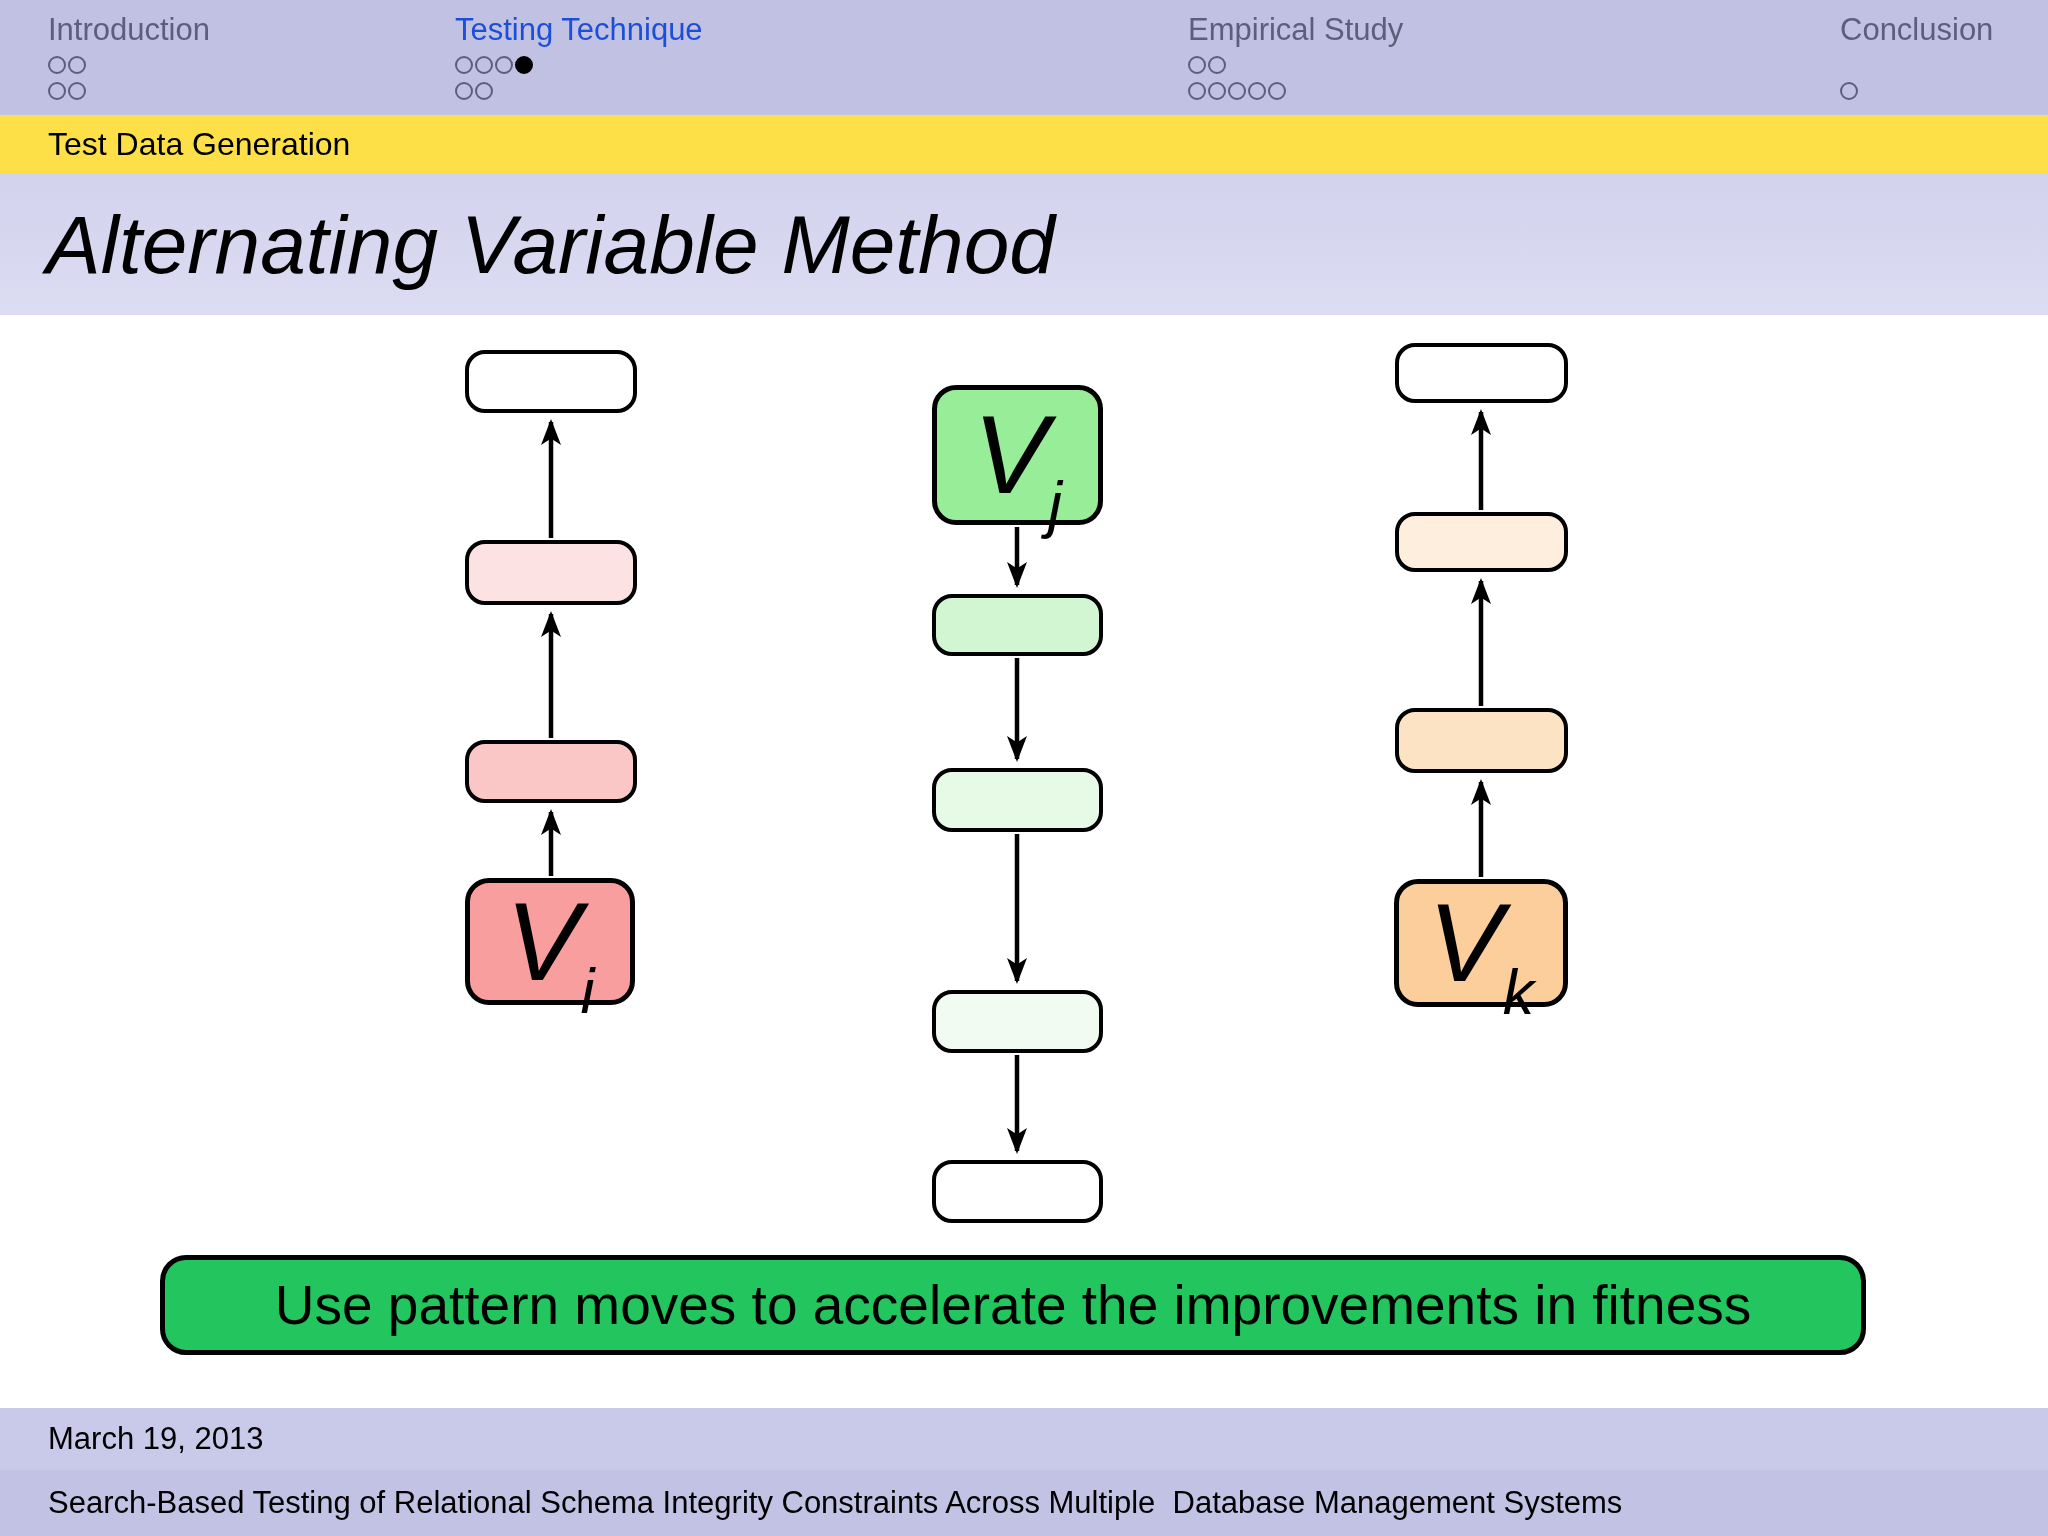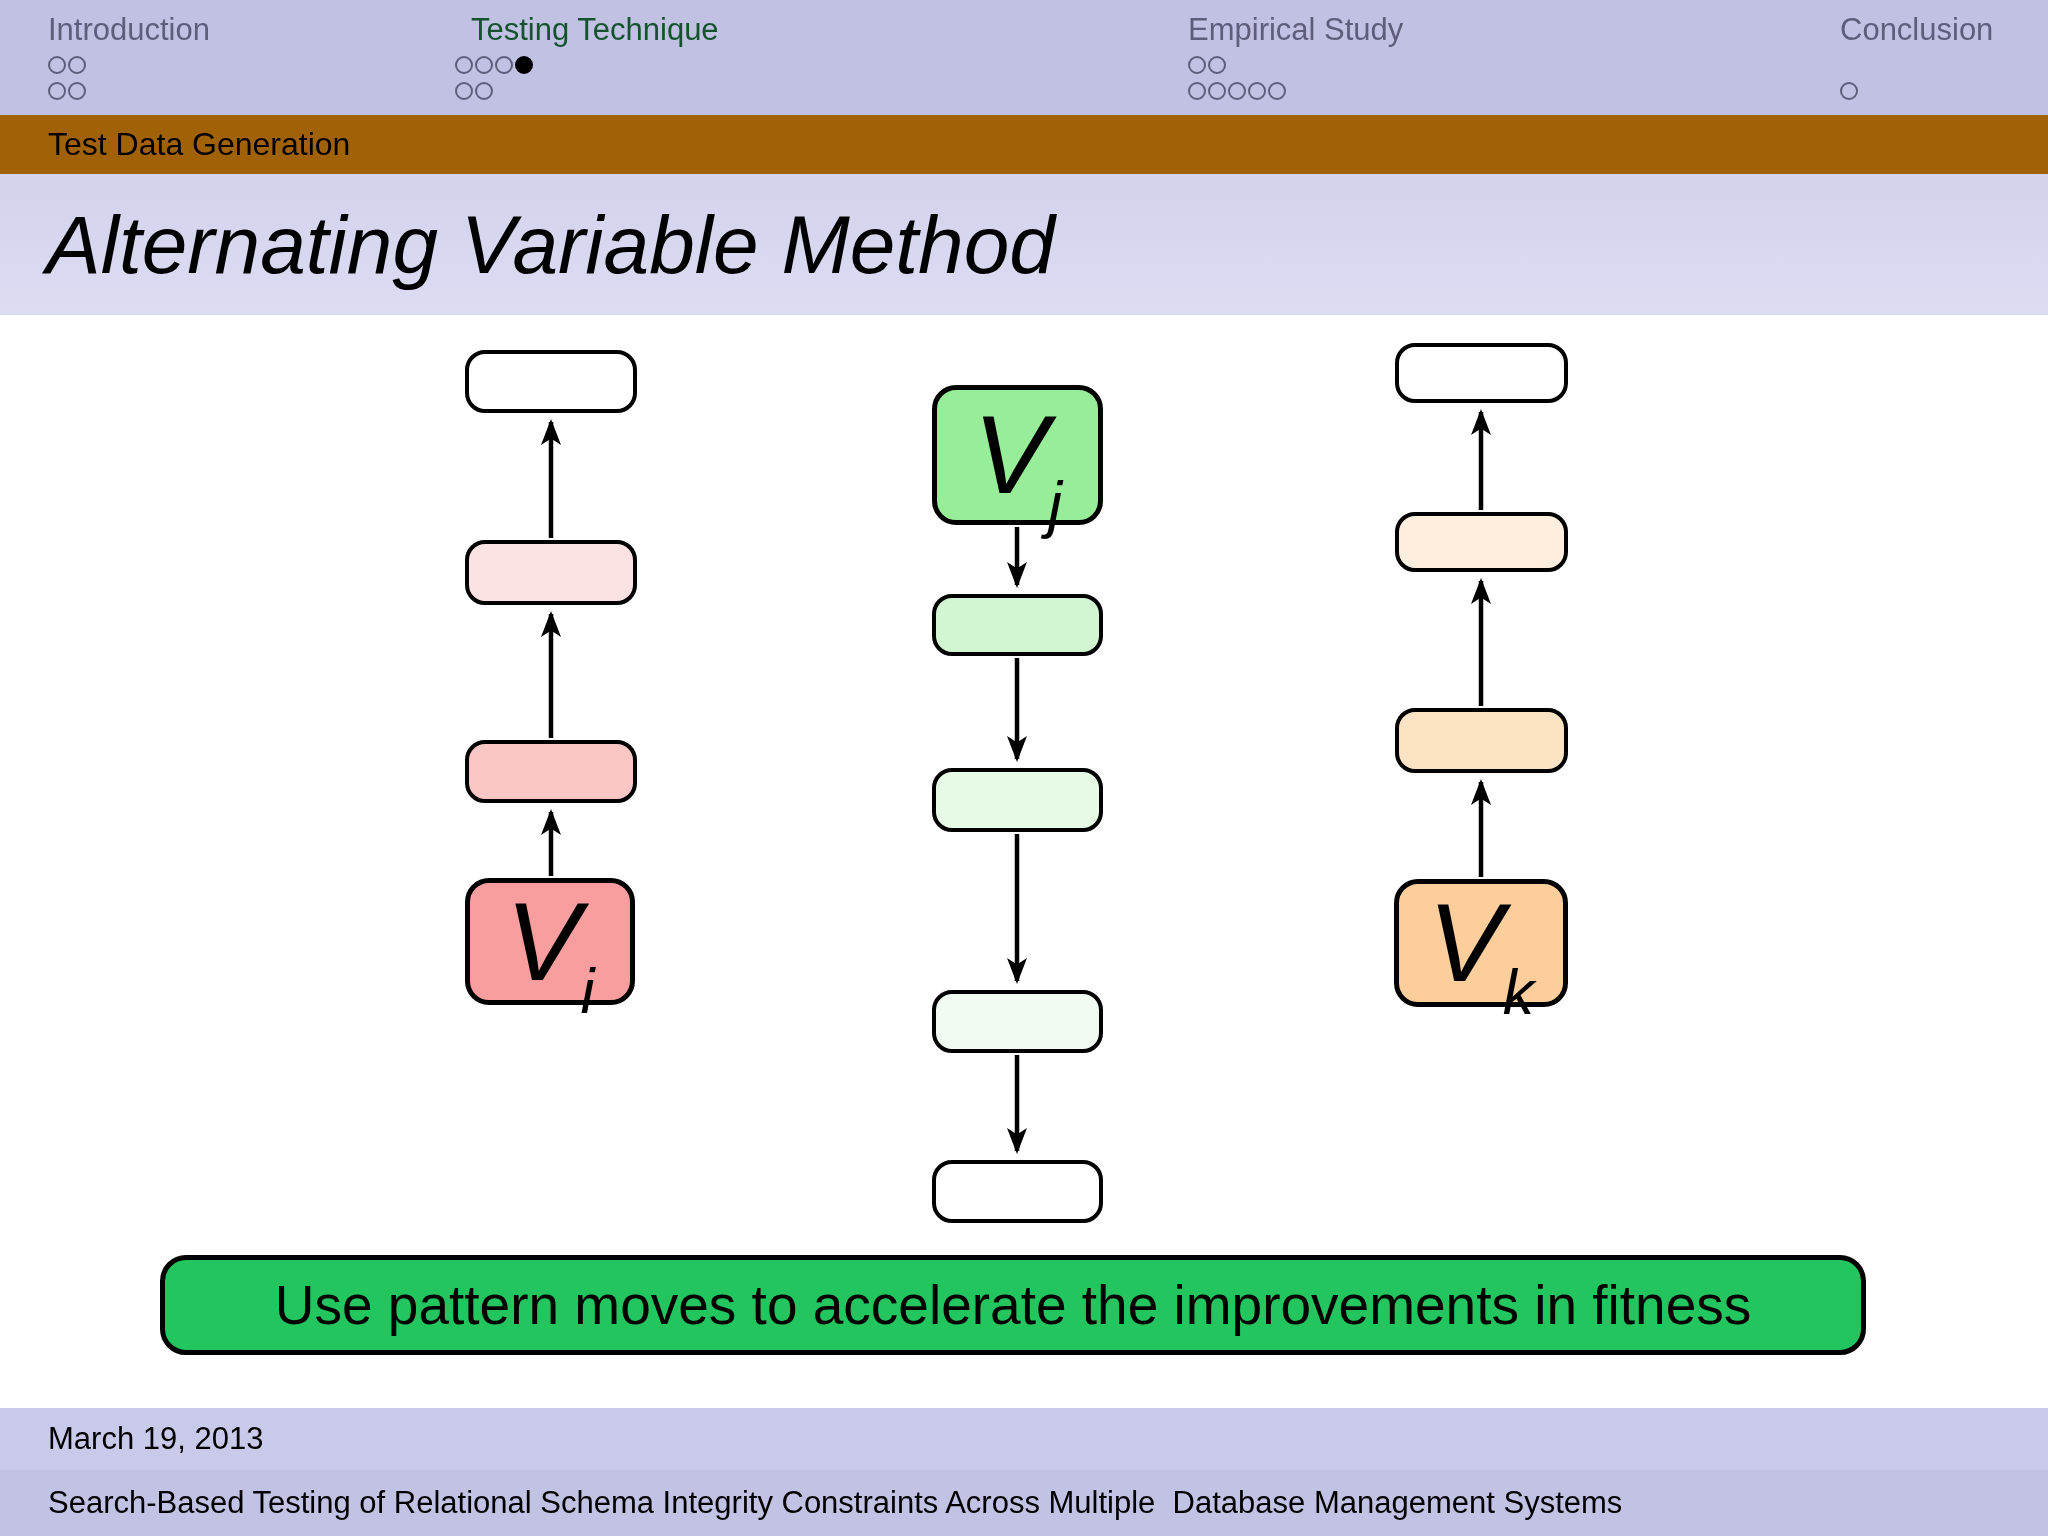--- a/index.html
+++ b/index.html
@@ -3,28 +3,28 @@
 <meta charset="utf-8">
 <style>
   html,body{margin:0;padding:0;background:#ffffff;}
   .stage{position:relative;width:2048px;height:1536px;background:#ffffff;
          font-family:"Liberation Sans",sans-serif;overflow:hidden;color:#000;}
 
   
   .navbar{position:absolute;left:0;top:0;width:2048px;height:115px;background:#c1c1e3;}
   .nav-sec{position:absolute;top:12px;}
   .nav-label{font-size:31px;color:#5e5e7c;height:44px;line-height:36px;}
-  .nav-label.active{color:#14532d;margin-left:16px;}
+  .nav-label.active{color:#1d4ed8;}
   .dot-row{height:18px;margin-bottom:8px;line-height:0;white-space:nowrap;}
   .dot{display:inline-block;width:18px;height:18px;border:2.5px solid #5e5e7c;
        border-radius:50%;box-sizing:border-box;margin-right:2px;background:transparent;}
   .dot.filled{background:#000;border-color:#000;}
 
   
-  .subheader{position:absolute;left:0;top:115px;width:2048px;height:59px;background:#a16207;
+  .subheader{position:absolute;left:0;top:115px;width:2048px;height:59px;background:#fde047;
              display:flex;align-items:center;padding-left:48px;box-sizing:border-box;font-size:32px;}
 
   
   .titleband{position:absolute;left:0;top:174px;width:2048px;height:141px;
              background:linear-gradient(#d2d2ed,#dcdcf3);
              display:flex;align-items:center;padding-left:46px;box-sizing:border-box;}
   .titleband h1{font-size:82px;font-weight:normal;margin:0;font-style:italic;}
 
   
   .arrows{position:absolute;left:0;top:0;pointer-events:none;}

